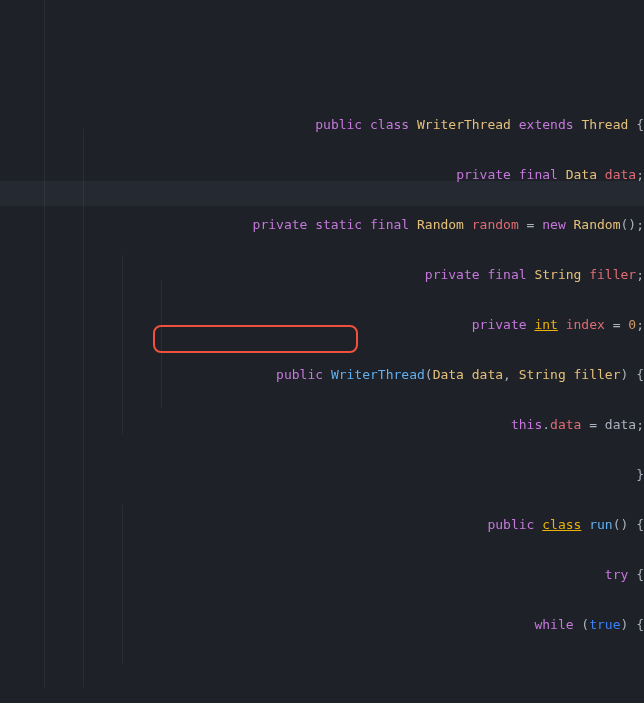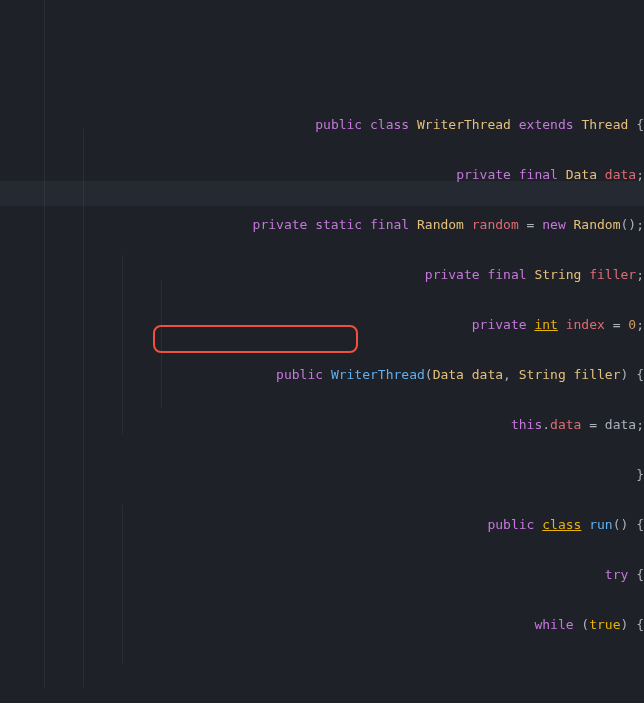--- a/index.html
+++ b/index.html
@@ -49,21 +49,21 @@
     left:0; width:100%; height:25px;
     background: rgba(90,100,120,0.12);
   }
   .hl1 { top: 181px; }
   
   .kw { color: #c678dd; }       
   .ty { color: #e5c07b; }       
   .fn { color: #61afef; }       
   .id { color: #abb2bf; }      
   .num { color: #d19a66; }
-  .bool { color: #eab308; }
+  .bool { color: #3b82f6; }
   .pn { color: #abb2bf; }
   .op { color: #abb2bf; }
   .par { color: #e5c07b; }      
   .this { color: #c678dd; }
   .field { color: #e06c75; }
   .prim { color: #eab308; text-decoration: underline; }     
   
   .annot {
     position: absolute;
     border: 2.5px solid #f0513a;

